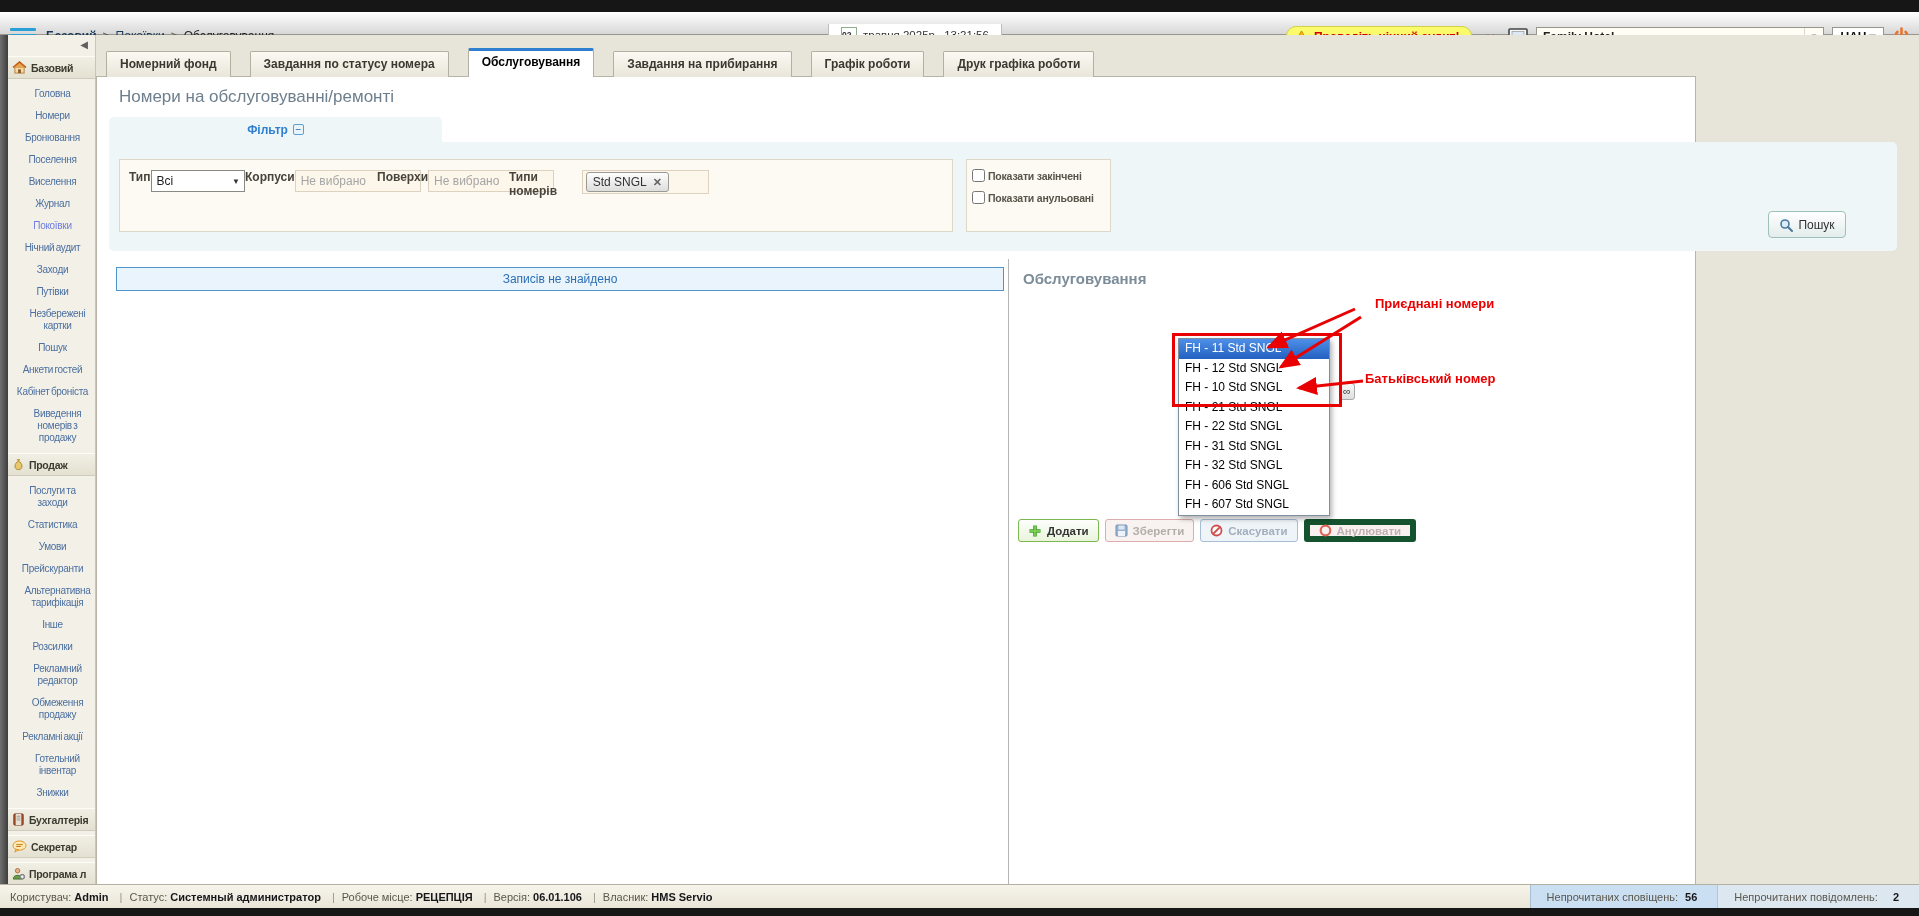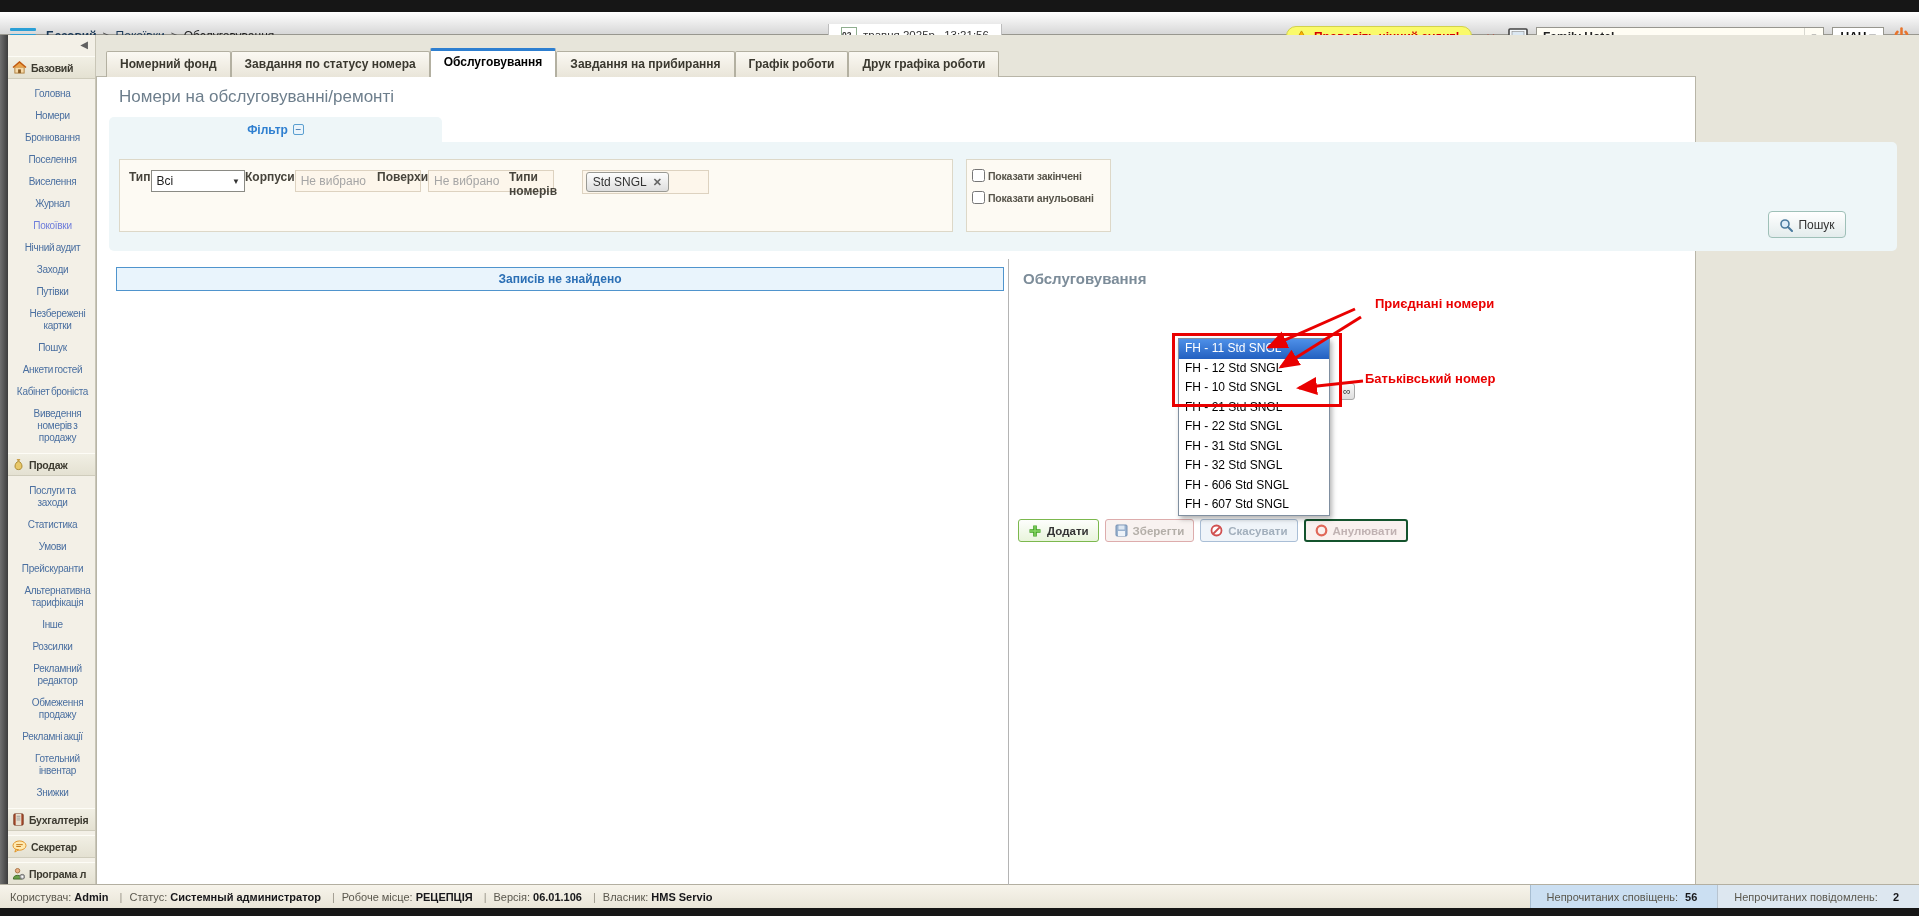--- a/index.html
+++ b/index.html
@@ -44,21 +44,21 @@
              font-size:10.5px;font-weight:bold;color:#3c3a30;letter-spacing:-0.3px;cursor:pointer;white-space:nowrap;}
   .s-section svg{flex:0 0 auto;}
   .s-item{text-align:center;padding:5px 4px 5px 6px;line-height:12px;font-size:10px;letter-spacing:-0.3px;word-spacing:-1px;
           color:#4a6fa0;cursor:pointer;}
   .s-item.wrap{padding-left:16px;}
   .s-item.active{color:#6e7ddb;}
   
   .main-bg{left:96px;top:35px;width:1823px;height:849px;background:#e7e5da;}
   .content-panel{left:96px;top:76px;width:1600px;height:808px;background:#ffffff;border:1px solid #b8b5a7;border-bottom:none;
                  box-sizing:border-box;z-index:1;}
-  .tabs{left:106px;top:48px;height:29px;display:flex;align-items:flex-end;gap:0;z-index:3;}
+  .tabs{left:106px;top:48px;height:29px;display:flex;align-items:flex-end;gap:19px;z-index:3;}
   .tab{height:26px;line-height:25px;padding:0 13px;font-size:12px;font-weight:bold;color:#3a382f;
        background:linear-gradient(#fbf9f3,#e9e5d9);border:1px solid #b3b0a1;border-bottom:none;
        border-radius:2px 2px 0 0;box-sizing:border-box;cursor:pointer;white-space:nowrap;}
   .tab.active{height:29px;background:#fff;border-top:3px solid #2e7fd0;line-height:23px;color:#000;}
   .page-title{left:22px;top:10px;font-size:17px;color:#6d7e8c;}
   
   .filter-panel{left:12px;top:40px;width:1788px;height:134px;}
   .filter-tabrow{position:absolute;left:0;top:0;width:333px;height:25px;background:#eef6f8;border-radius:5px 5px 0 0;
                  display:flex;align-items:center;justify-content:center;gap:5px;cursor:pointer;}
   .filter-label{color:#2e7fd0;font-weight:bold;font-size:12px;}
@@ -84,21 +84,21 @@
   .checks-box{position:absolute;left:857px;top:17px;width:145px;height:73px;background:#fdfaf3;border:1px solid #ddd8c8;
               box-sizing:border-box;padding:9px 4px 0 5px;}
   .chk-row{display:flex;align-items:center;gap:3px;margin-bottom:9px;font-size:10.5px;font-weight:bold;color:#57544a;
            letter-spacing:-0.2px;white-space:nowrap;}
   .chk-row input{width:13px;height:13px;margin:0;}
   .search-btn{position:absolute;left:1659px;top:69px;width:78px;height:27px;border:1px solid #9fc0b8;border-radius:4px;
               background:linear-gradient(#ffffff,#e3ecec);display:flex;align-items:center;justify-content:center;gap:5px;
               font-size:12px;color:#333;cursor:pointer;box-sizing:border-box;}
   
   .empty-bar{left:19px;top:190px;width:888px;height:24px;background:#e9f4fc;border:1px solid #4f94cd;box-sizing:border-box;
-             display:flex;align-items:center;justify-content:center;font-weight:bold;font-size:12px;color:#2b6fb5;}
+             display:flex;align-items:center;justify-content:center;font-weight:normal;font-size:12px;color:#2b6fb5;}
   .vsplit{left:911px;top:182px;width:1px;height:626px;background:#b4b4b4;}
   .detail-title{left:926px;top:193px;font-size:15px;font-weight:bold;color:#7c8c99;}
   .form-box{left:921px;top:220px;width:830px;height:204px;border:1px solid #a3a3a3;background:#fff;box-sizing:border-box;}
   .fl{position:absolute;left:0;width:155px;text-align:right;font-size:12px;font-weight:bold;color:#2d4f70;white-space:nowrap;}
   .req{color:#e00000;}
   .ff{position:absolute;left:160px;width:150px;height:18px;background:#fdf6eb;border:1px solid #d8cebc;box-sizing:border-box;}
   .inf-btn{left:1242px;top:306px;width:16px;height:17px;background:linear-gradient(#f8f8f8,#dedede);border:1px solid #a8a8a8;
            border-radius:3px;font-size:11px;line-height:15px;text-align:center;color:#444;z-index:4;cursor:pointer;box-sizing:border-box;}
   .dropdown{left:1081px;top:261px;width:152px;height:178px;background:#fff;border:1px solid #808fa0;z-index:5;
             box-shadow:2px 3px 5px rgba(0,0,0,.3);box-sizing:border-box;}
@@ -107,21 +107,21 @@
   .red-rect{left:1075px;top:256px;width:164px;height:68px;border:3px solid #e90000;z-index:6;pointer-events:none;}
   .annot1{left:1252px;top:219px;color:#e90000;font-weight:bold;font-size:13px;z-index:7;white-space:nowrap;padding-left:26px;}
   .annot2{left:1268px;top:294px;color:#e90000;font-weight:bold;font-size:13px;z-index:7;white-space:nowrap;}
   .annot-svg{left:1040px;top:210px;width:420px;height:130px;z-index:7;pointer-events:none;}
   .btn-row{left:921px;top:442px;display:flex;gap:6px;}
   .abtn{height:23px;padding:0 9px;border-radius:3px;font-size:11.5px;font-weight:bold;display:flex;align-items:center;gap:5px;
         box-sizing:border-box;cursor:pointer;}
   .abtn.add{border:1px solid #7cb84e;background:linear-gradient(#fdfefc,#e9f4dc);color:#333;}
   .abtn.save{border:1px solid #ddacac;background:#f8f2f0;color:#b3aea8;}
   .abtn.cancel{border:1px solid #a9bed6;background:#eff4f9;color:#a2afbc;}
-  .abtn.annul{border:2px solid #14532d;background:#f9f1ef;color:#c0b2b2;}
+  .abtn.annul{border:6px solid #14532d;background:#f9f1ef;color:#c0b2b2;}
   
   .statusbar{left:0;top:884px;width:1919px;height:24px;background:linear-gradient(#f7f4eb,#e9e5d8);
              border-top:1px solid #b3afa1;box-sizing:border-box;display:flex;align-items:center;padding-left:10px;
              font-size:11px;color:#5a574d;}
   .sb-v{font-weight:bold;color:#17171a;margin:0 4px 0 3px;}
   .sb-sep{color:#9a968a;margin:0 7px;}
   .sb-right{margin-left:auto;display:flex;height:100%;align-items:stretch;}
   .sb-notif{display:flex;align-items:center;padding:0 16px;gap:4px;}
   .sb-n1{background:#cbdff2;border-left:1px solid #a8bed2;}
   .sb-n2{background:#dde7f0;border-left:1px solid #b8c4d0;gap:12px;}

